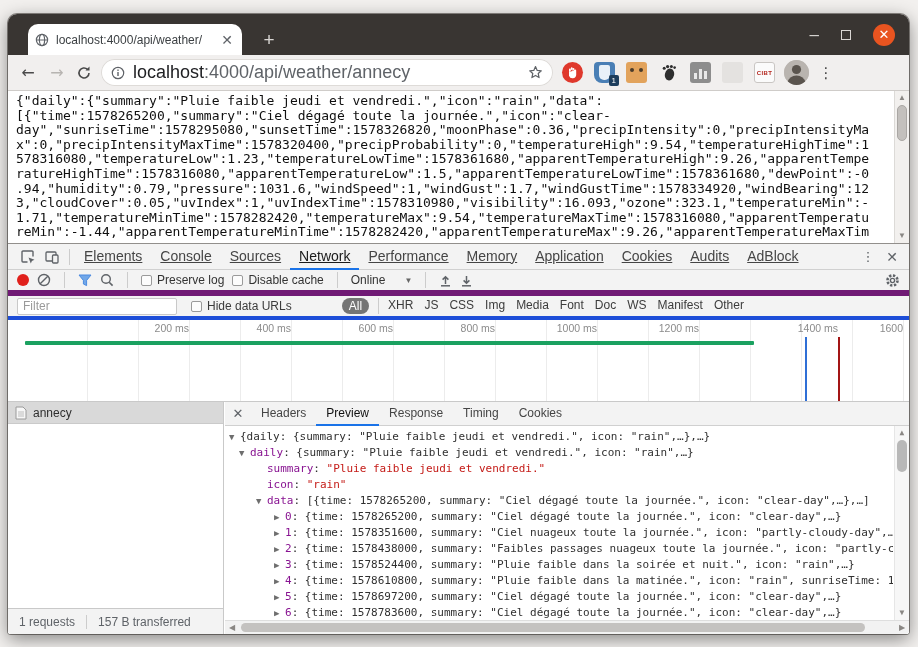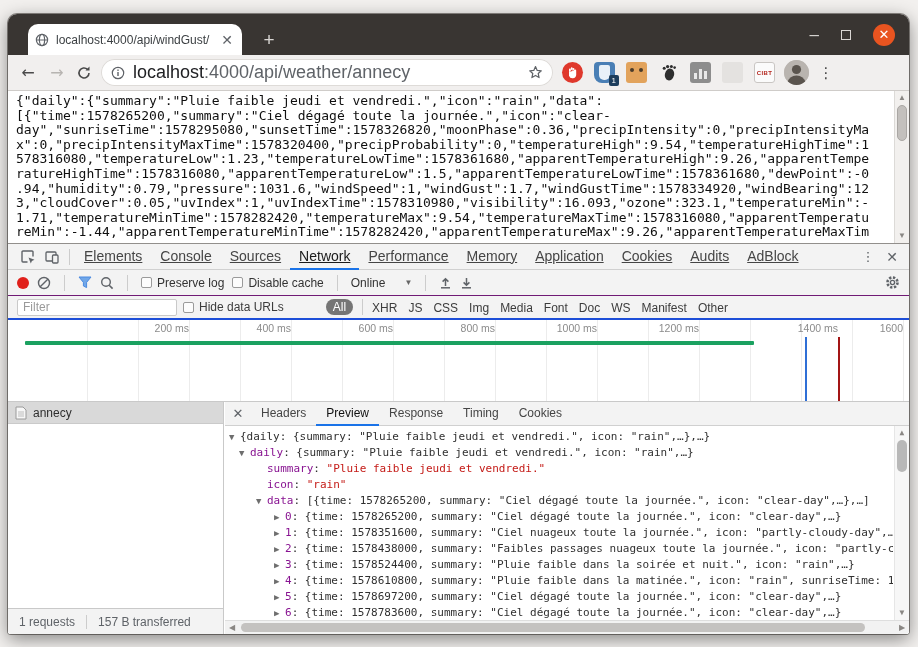--- a/index.html
+++ b/index.html
@@ -67,34 +67,34 @@
   .dt-tabbar { height:26px; display:flex; align-items:center; border-bottom:1px solid #d0d0d0; padding-left:8px; flex:none; }
   .toolic { width:24px; height:20px; display:flex; align-items:center; justify-content:center; }
   .vsep { width:1px; height:16px; background:#ccc; margin:0 5px; flex:none; }
   .dt-tab { padding:0 9px; font-size:14px; color:#454545; line-height:24px; height:26px; white-space:nowrap;text-decoration:underline; }
   .dt-tab.active { color:#1a1a1a; border-bottom:2px solid #1a73e8; }
   .dt-right { margin-left:auto; display:flex; align-items:center; padding-right:6px; gap:2px; }
   .dt-right span { width:22px; text-align:center; color:#5f6368; }
   .gl-dots { font-family:"DejaVu Sans",sans-serif; font-size:13px; }
   .gl-x { font-size:14px; }
 
-  .net-toolbar { height:26px; display:flex; align-items:center; gap:8px; padding:0 9px; border-bottom:1px solid #701a75;
+  .net-toolbar { height:26px; display:flex; align-items:center; gap:8px; padding:0 9px; border-bottom:6px solid #701a75;
     font-size:12px; color:#333; flex:none; }
   .rec-dot { width:12px; height:12px; border-radius:50%; background:#e0201b; flex:none; }
   .chk { width:11px; height:11px; border:1px solid #9a9a9a; border-radius:2px; background:#fcfcfc; flex:none; }
   .ctrl { display:flex; align-items:center; gap:5px; }
   .caret { font-size:8px; color:#666; padding-left:14px; }
   .gear { margin-left:auto; }
 
-  .filter-row { height:24px; display:flex; align-items:center; gap:6px; padding:0 9px; border-bottom:2px solid #1d4ed8;
+  .filter-row { height:24px; display:flex; align-items:center; gap:14px; padding:0 9px; border-bottom:4px solid #1d4ed8;
     font-size:12px; color:#3c3c3c; flex:none; }
   .filter-input { width:160px; height:17px; border:1px solid #c9c9c9; border-radius:2px; background:#fff;
     font-size:12px; padding:0 5px; font-family:"Liberation Sans",sans-serif; color:#333; }
   .filter-input::placeholder { color:#9a9a9a; }
-  .ftypes { display:flex; align-items:flex-end; gap:11px;padding-left:36px; }
+  .ftypes { display:flex; align-items:flex-start; gap:11px;padding-left:36px; }
   .ftype.active { background:#757575; color:#fff; border-radius:8px; padding:1px 7px; }
 
   .overview { position:relative; height:82px; background:#fff; border-bottom:1px solid #c9c9c9; overflow:hidden; flex:none;
     background-image:repeating-linear-gradient(to right, transparent 0 50px, #ececec 50px 51px);
     background-position:29px 0; }
   .tl-label { position:absolute; top:2px; width:70px; text-align:right; font-size:10.5px; color:#8b8b8b; }
   .ov-green { position:absolute; top:21px; height:4px; background:#1ba160; border-radius:1px; }
   .ov-line { position:absolute; top:17px; bottom:0; width:2px; }
 
   .net-body { position:relative; flex:1; background:#fff; min-height:0; }
@@ -141,21 +141,21 @@
     <div class="tab">
       <span>
         <svg width="14" height="14" viewBox="0 0 14 14">
             <g fill="none" stroke="#5f6368" stroke-width="1.2">
               <circle cx="7" cy="7" r="5.6"></circle>
               <ellipse cx="7" cy="7" rx="2.6" ry="5.6"></ellipse>
               <line x1="1.4" y1="7" x2="12.6" y2="7"></line>
             </g>
           </svg>
       </span>
-      <span class="tab-title">localhost:4000/api/windGust/</span>
+      <span class="tab-title">localhost:4000/api/weather/</span>
       <span class="tab-close">✕</span>
     </div>
     <div class="newtab">+</div>
     <div class="winbtns">
       <span class="wb-min">–</span>
       <span class="wb-max"></span>
       <span class="wb-close">✕</span>
     </div>
   </div>
 

